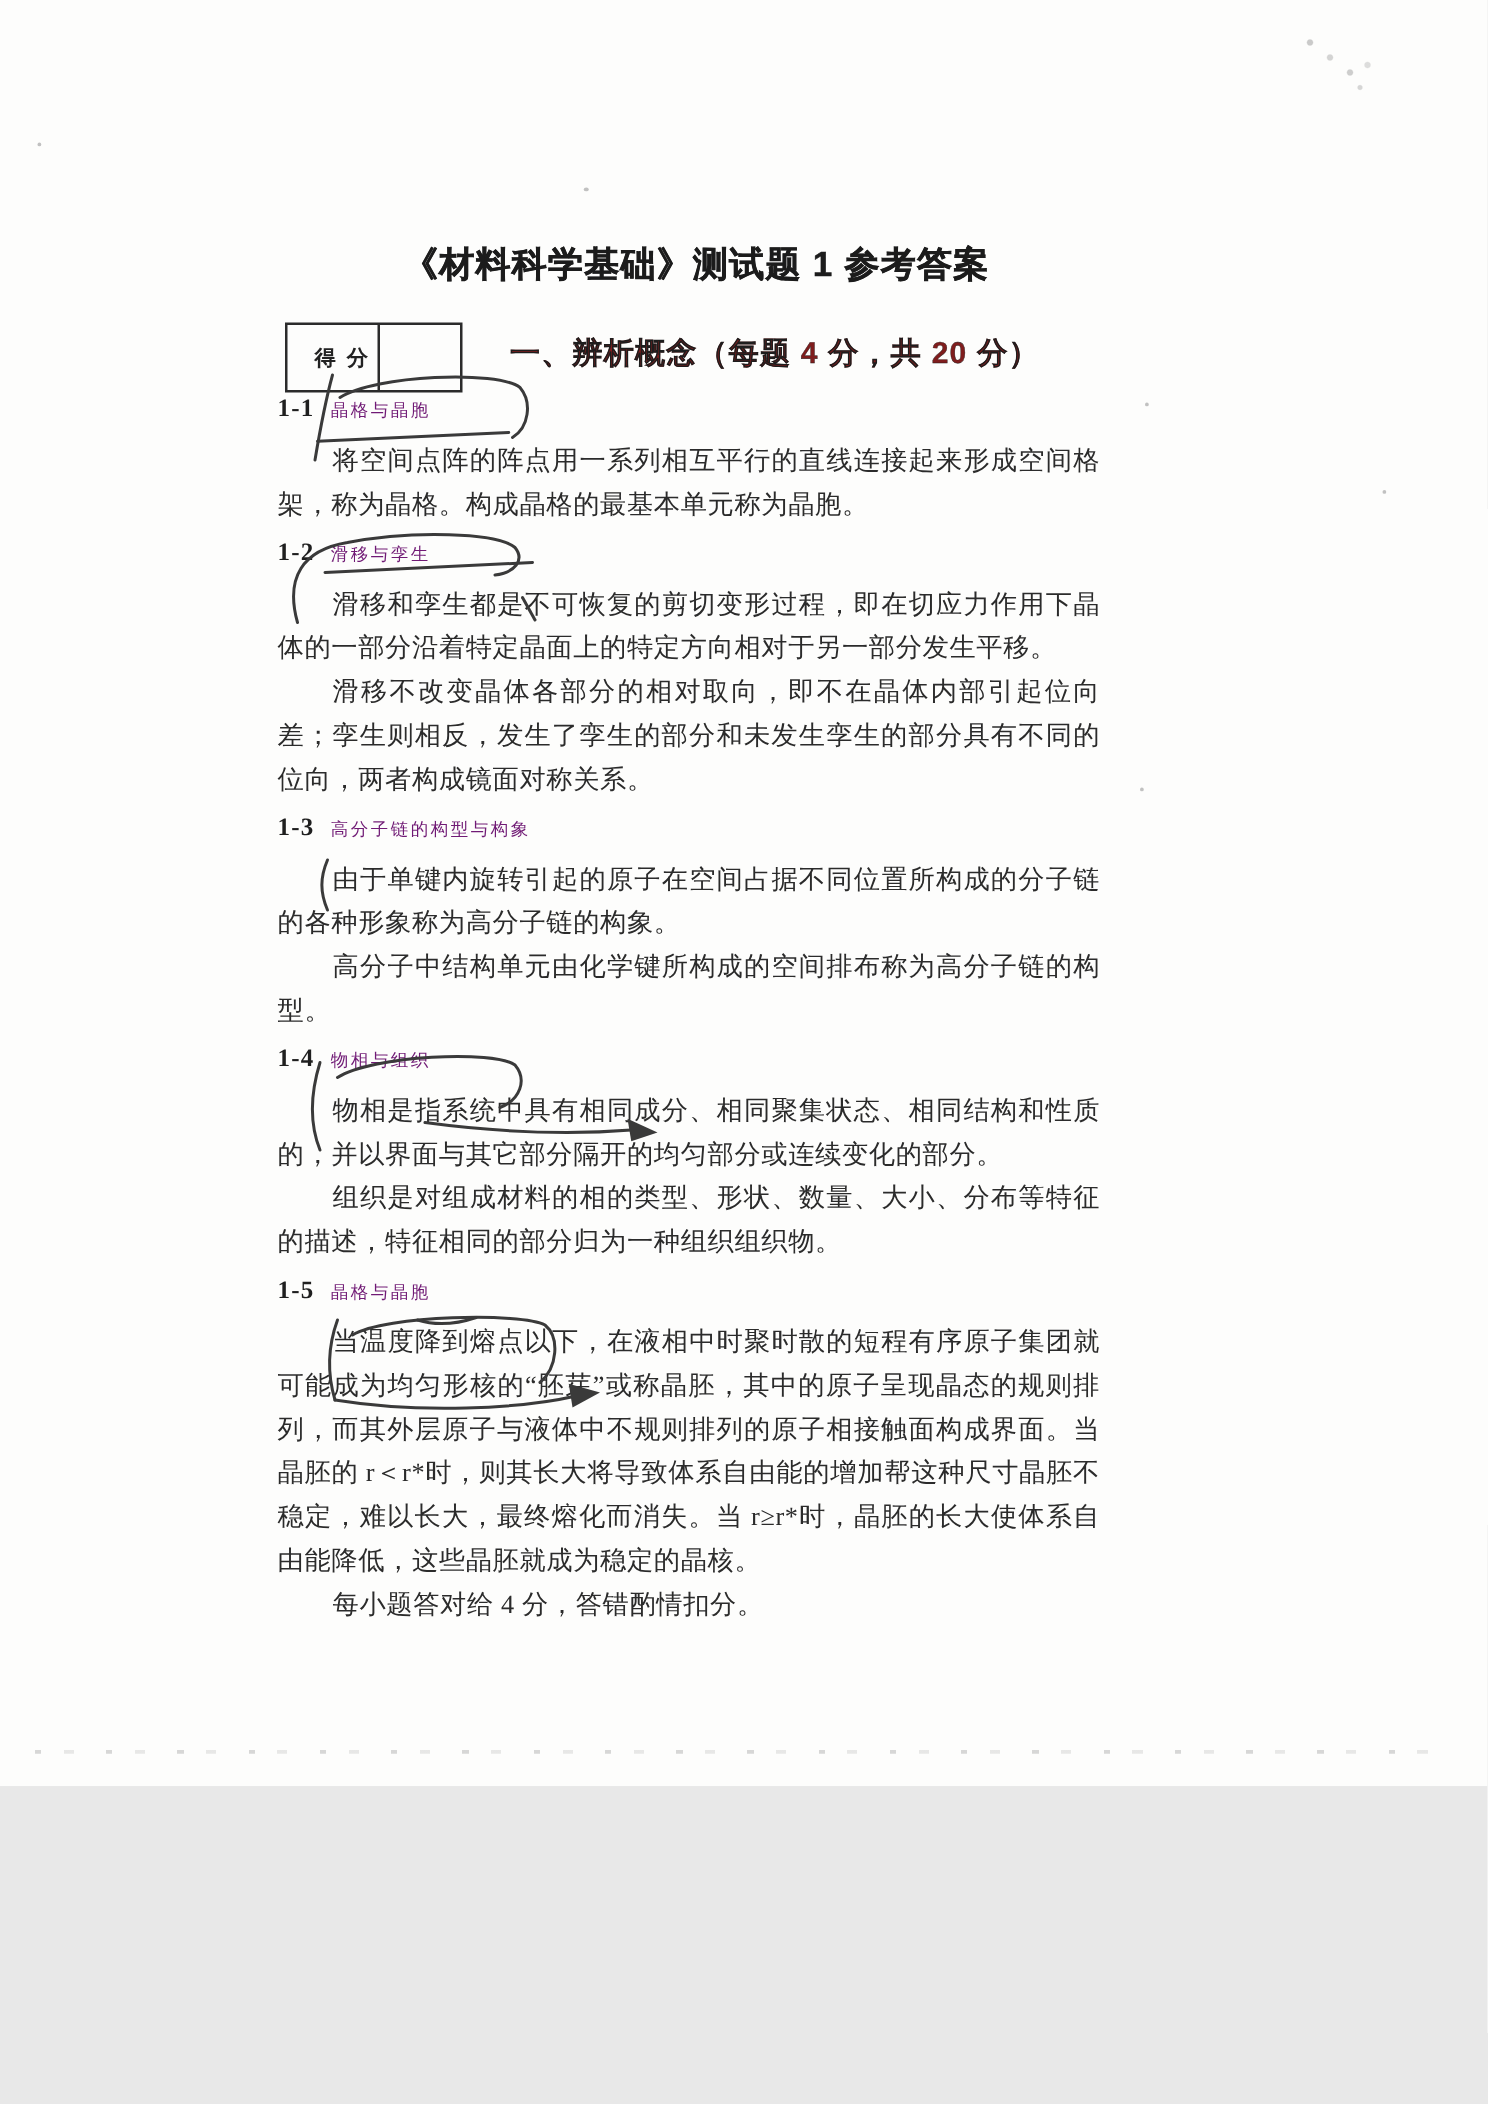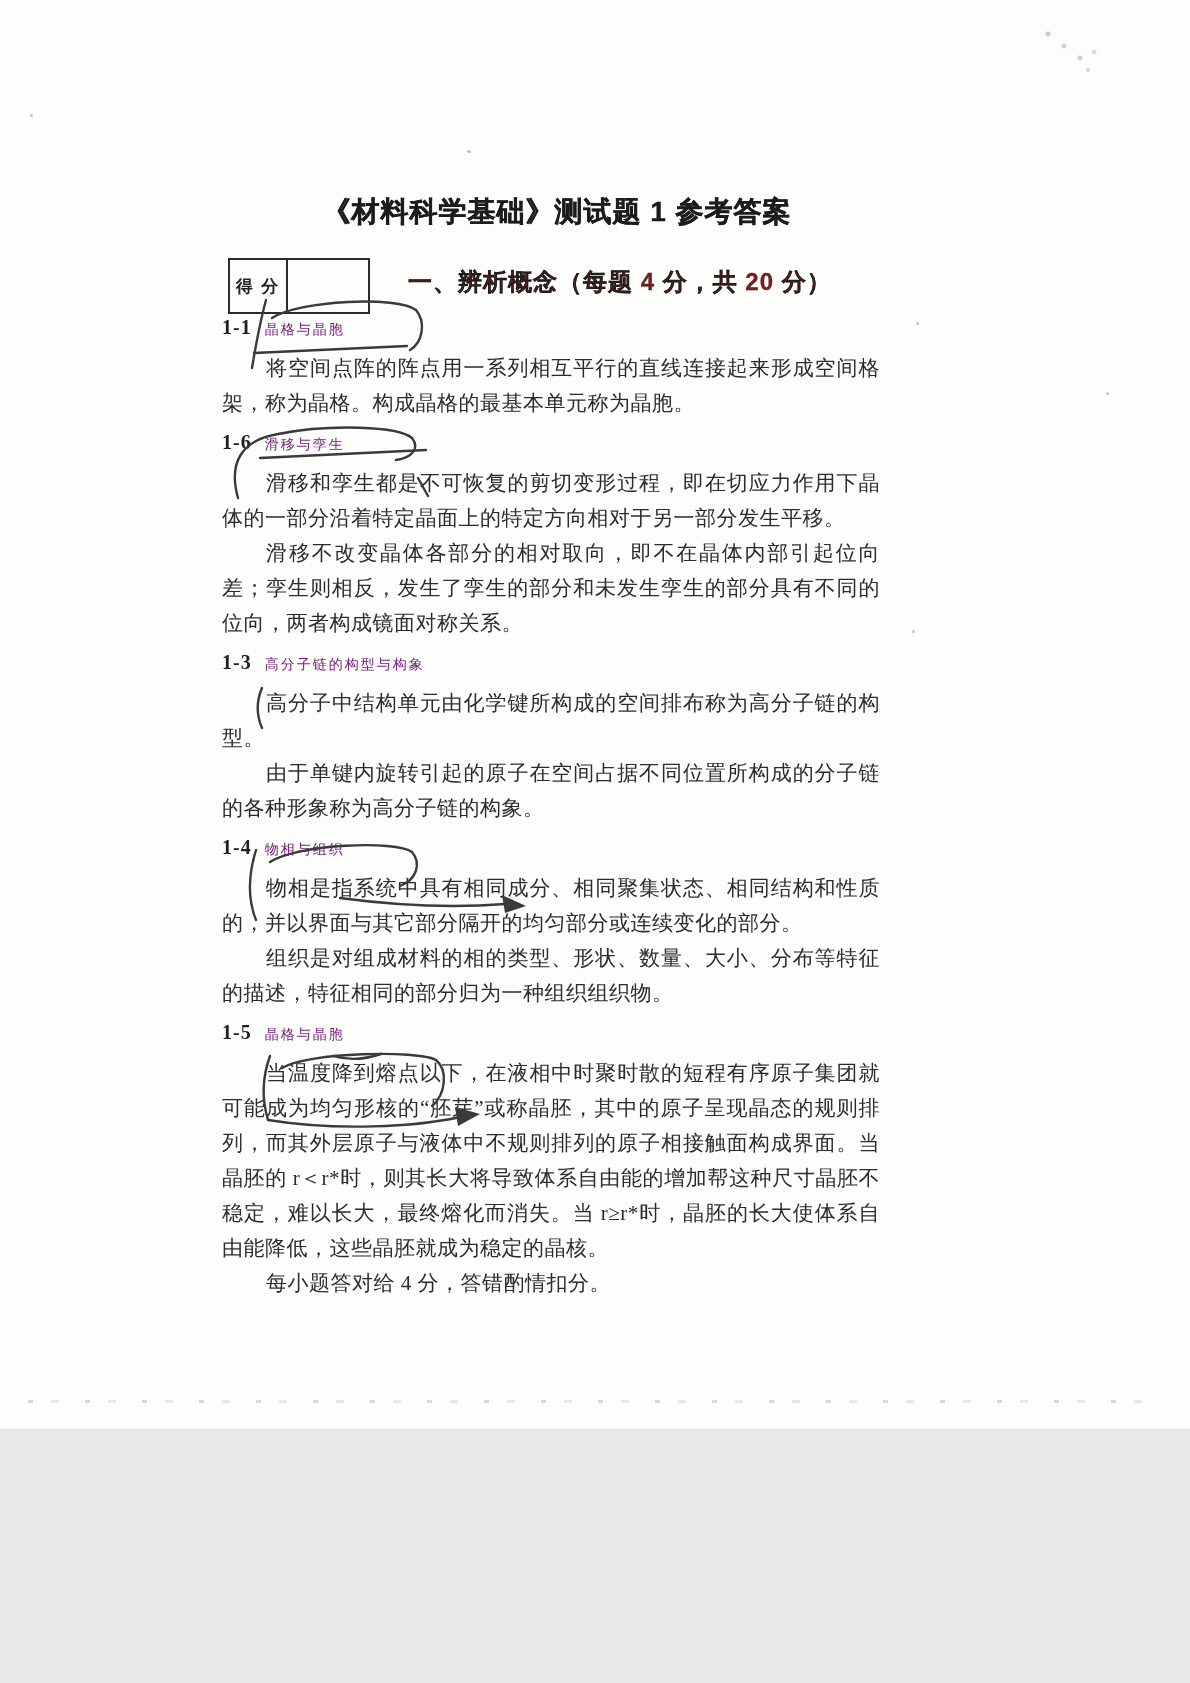--- a/index.html
+++ b/index.html
@@ -46,20 +46,21 @@
     width:56px;
     border-right:2px solid #2b2b2b;
     display:flex;
     align-items:center;
     justify-content:center;
     font-family:"Liberation Sans","DejaVu Sans",sans-serif;
     font-size:17px;
     font-weight:600;
     letter-spacing:2px;
     color:#222;
+    padding-left:16px;
   }
   .score-box .cell-value{flex:1;}
   
   .section-heading{
     position:absolute;
     left:408px;
     top:266px;
     font-family:"Liberation Sans","DejaVu Sans",sans-serif;
     font-size:24px;
     font-weight:800;
@@ -165,32 +166,32 @@
 
     <div class="item">
       <div class="item-head">
         <span class="qnum">1-1</span><span class="qterm">晶格与晶胞</span>
       </div>
       <p class="para">将空间点阵的阵点用一系列相互平行的直线连接起来形成空间格架，称为晶格。构成晶格的最基本单元称为晶胞。</p>
     </div>
 
     <div class="item">
       <div class="item-head">
-        <span class="qnum">1-6</span><span class="qterm">滑移与孪生</span>
+        <span class="qnum">1-2</span><span class="qterm">滑移与孪生</span>
       </div>
       <p class="para">滑移和孪生都是不可恢复的剪切变形过程，即在切应力作用下晶体的一部分沿着特定晶面上的特定方向相对于另一部分发生平移。</p>
       <p class="para">滑移不改变晶体各部分的相对取向，即不在晶体内部引起位向差；孪生则相反，发生了孪生的部分和未发生孪生的部分具有不同的位向，两者构成镜面对称关系。</p>
     </div>
 
     <div class="item">
       <div class="item-head">
         <span class="qnum">1-3</span><span class="qterm">高分子链的构型与构象</span>
       </div>
+      <p class="para">由于单键内旋转引起的原子在空间占据不同位置所构成的分子链的各种形象称为高分子链的构象。</p>
       <p class="para">高分子中结构单元由化学键所构成的空间排布称为高分子链的构型。</p>
-      <p class="para">由于单键内旋转引起的原子在空间占据不同位置所构成的分子链的各种形象称为高分子链的构象。</p>
     </div>
 
     <div class="item">
       <div class="item-head">
         <span class="qnum">1-4</span><span class="qterm">物相与组织</span>
       </div>
       <p class="para">物相是指系统中具有相同成分、相同聚集状态、相同结构和性质的，并以界面与其它部分隔开的均匀部分或连续变化的部分。</p>
       <p class="para">组织是对组成材料的相的类型、形状、数量、大小、分布等特征的描述，特征相同的部分归为一种组织组织物。</p>
     </div>
 

